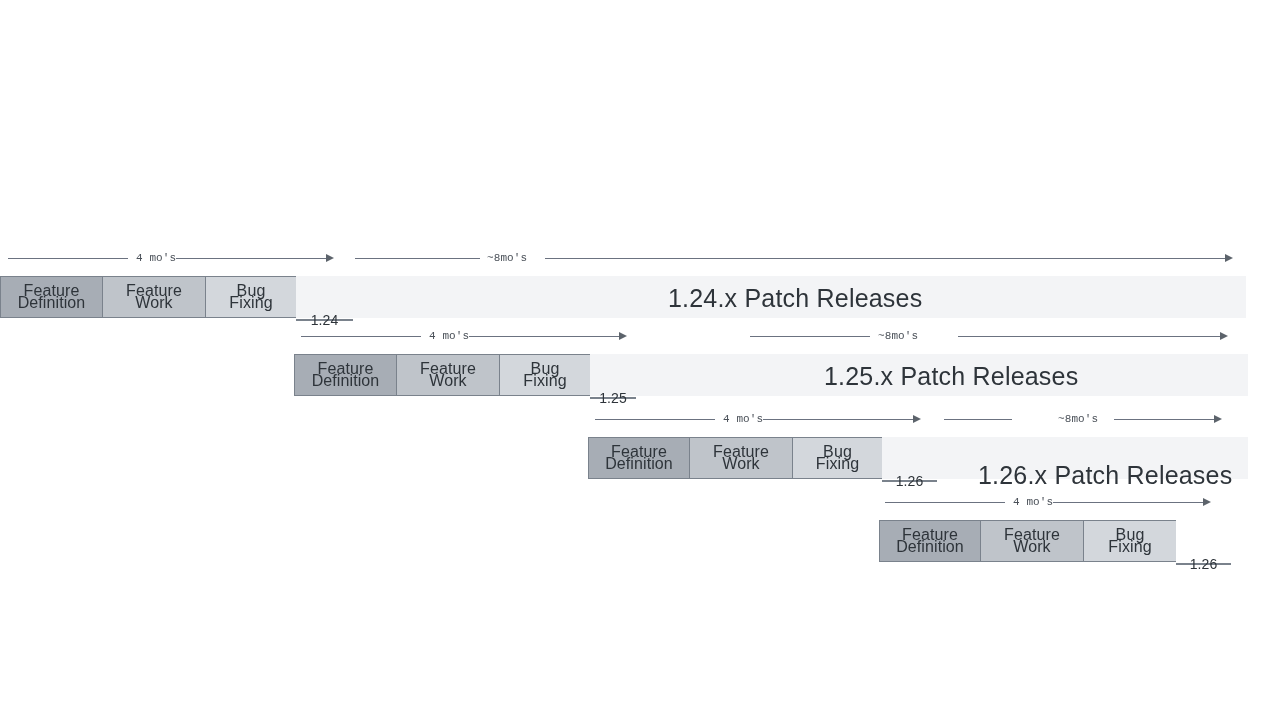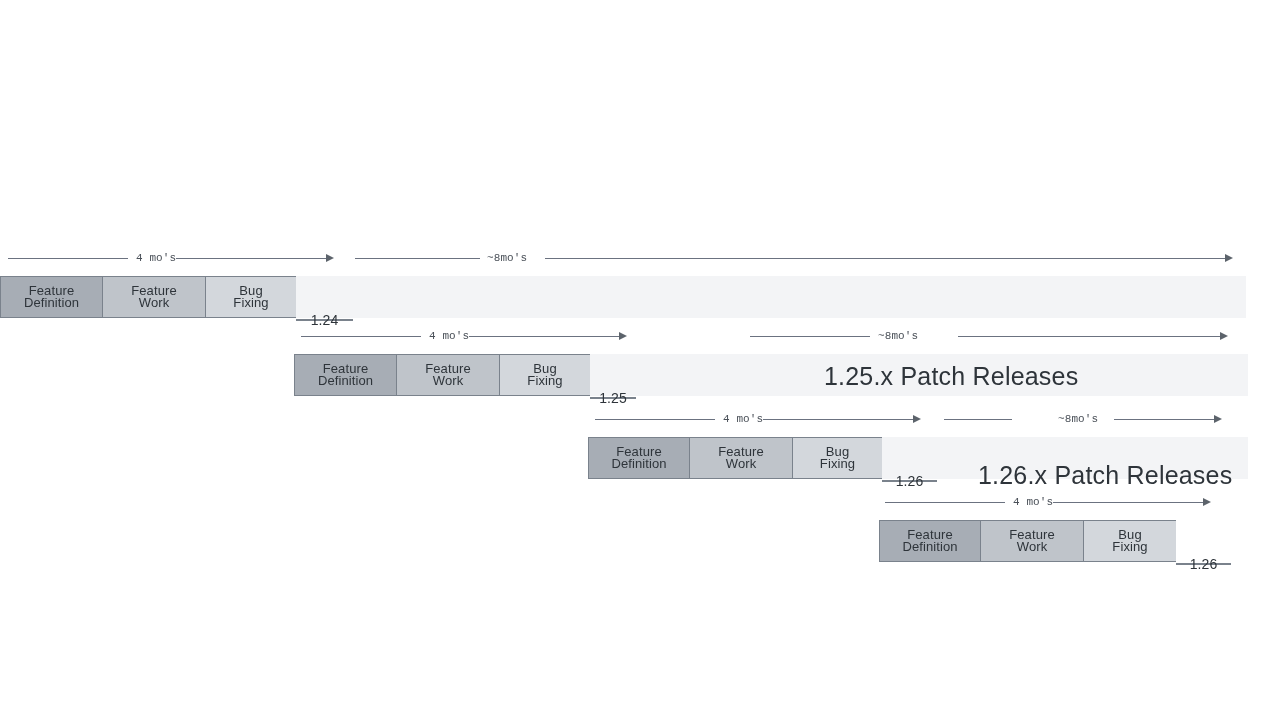--- a/index.html
+++ b/index.html
@@ -57,21 +57,21 @@
   }
   .phase {
     position: relative;
     box-sizing: border-box;
     border: 1px solid #7a828c;
     border-right-width: 0;
     display: flex;
     flex-direction: column;
     align-items: center;
     justify-content: center;
-    font-size: 13px;
+    font-size: 16px;
     line-height: 12.5px;
     color: #2e343a;
     text-align: center;
     letter-spacing: 0.1px;
   }
   .phase:last-child {
     border-right-width: 1px;
   }
   .phase .line2 { display: block; }
 
@@ -126,20 +126,21 @@
     </div>
 
     <div class="dim" style="left:355px; top:0px; width:885px;">
       <div class="seg" style="left:0px; width:125px;"></div>
       <div class="dim-label" style="left:132px;">~8mo's</div>
       <div class="seg" style="left:190px; width:682px;"></div>
       <div class="head" style="left:870px;"></div>
     </div>
 
     <div class="patch-band" style="left:0px; top:28px; width:1246px;"></div>
+    <div class="patch-band-label" style="left:668px; top:38px;">1.24.x Patch Releases</div>
 
     <div class="phase-bars" style="left:0px; top:28px; width:353px;">
       <div class="phase def" style="width:102px;">
         <span>Feature</span>
         <span class="line2">Definition</span>
       </div>
       <div class="phase work" style="width:103px;">
         <span>Feature</span>
         <span class="line2">Work</span>
       </div>

